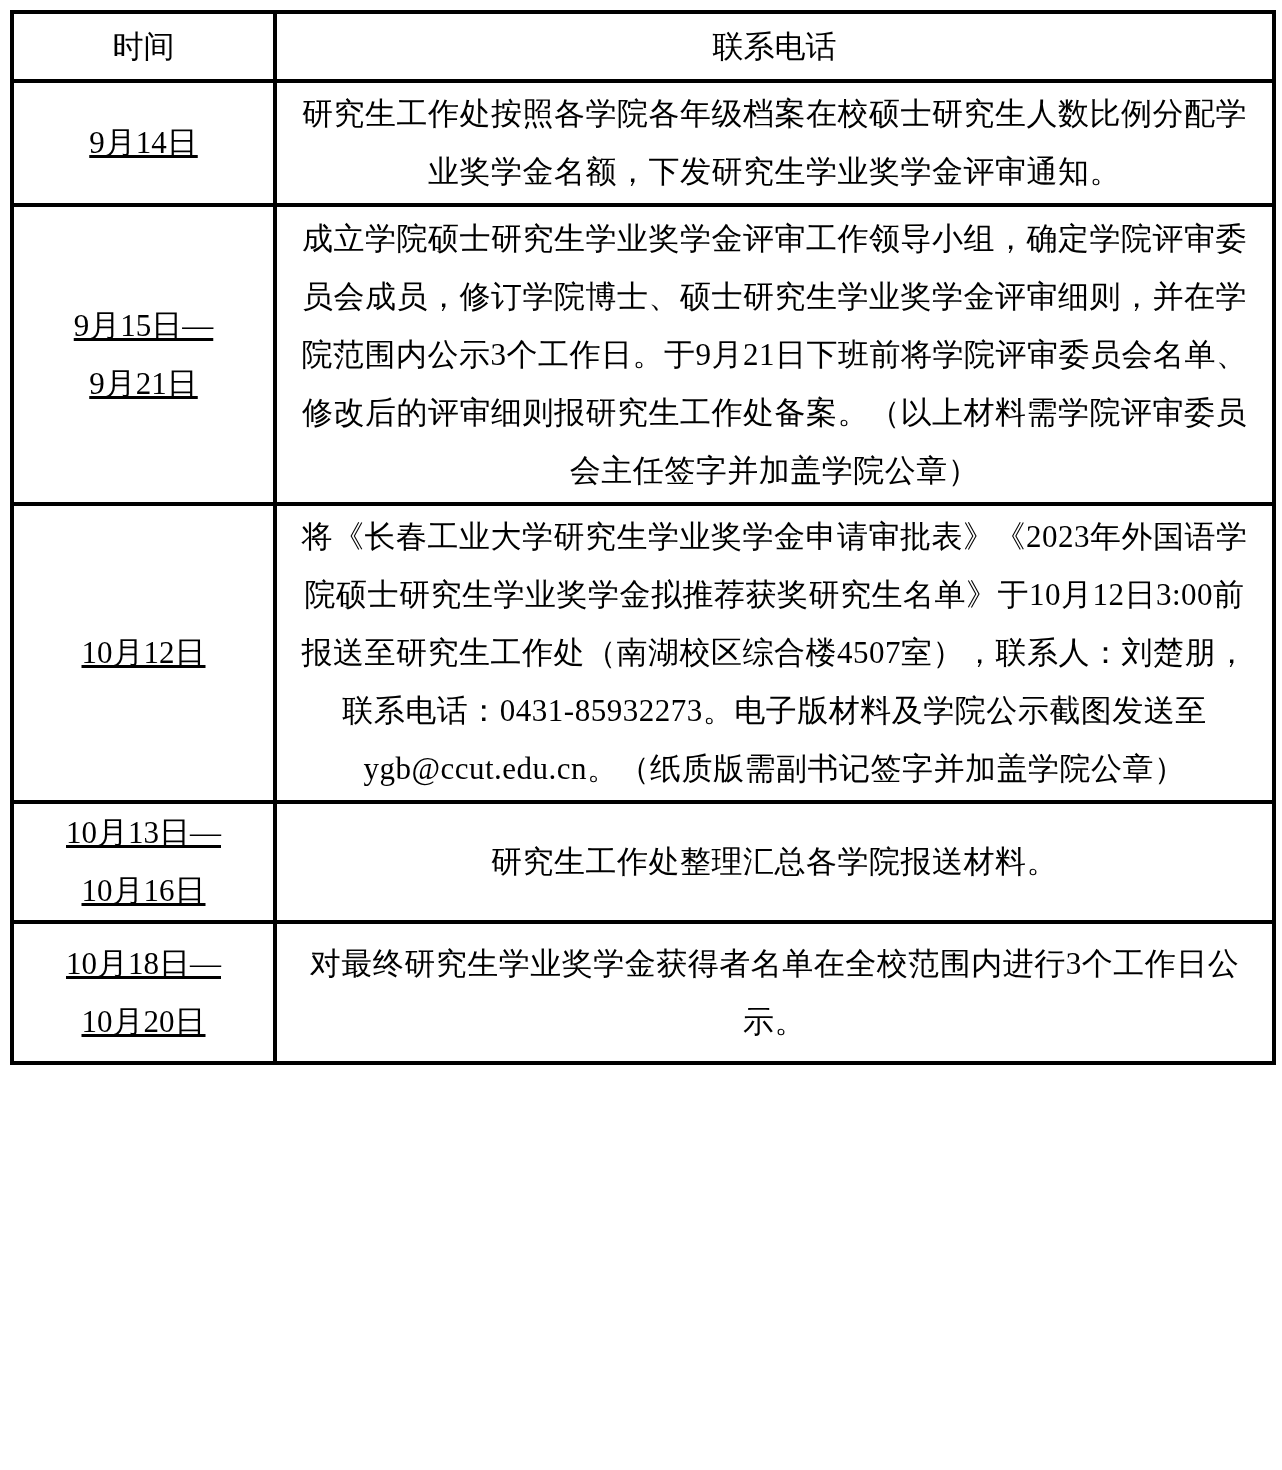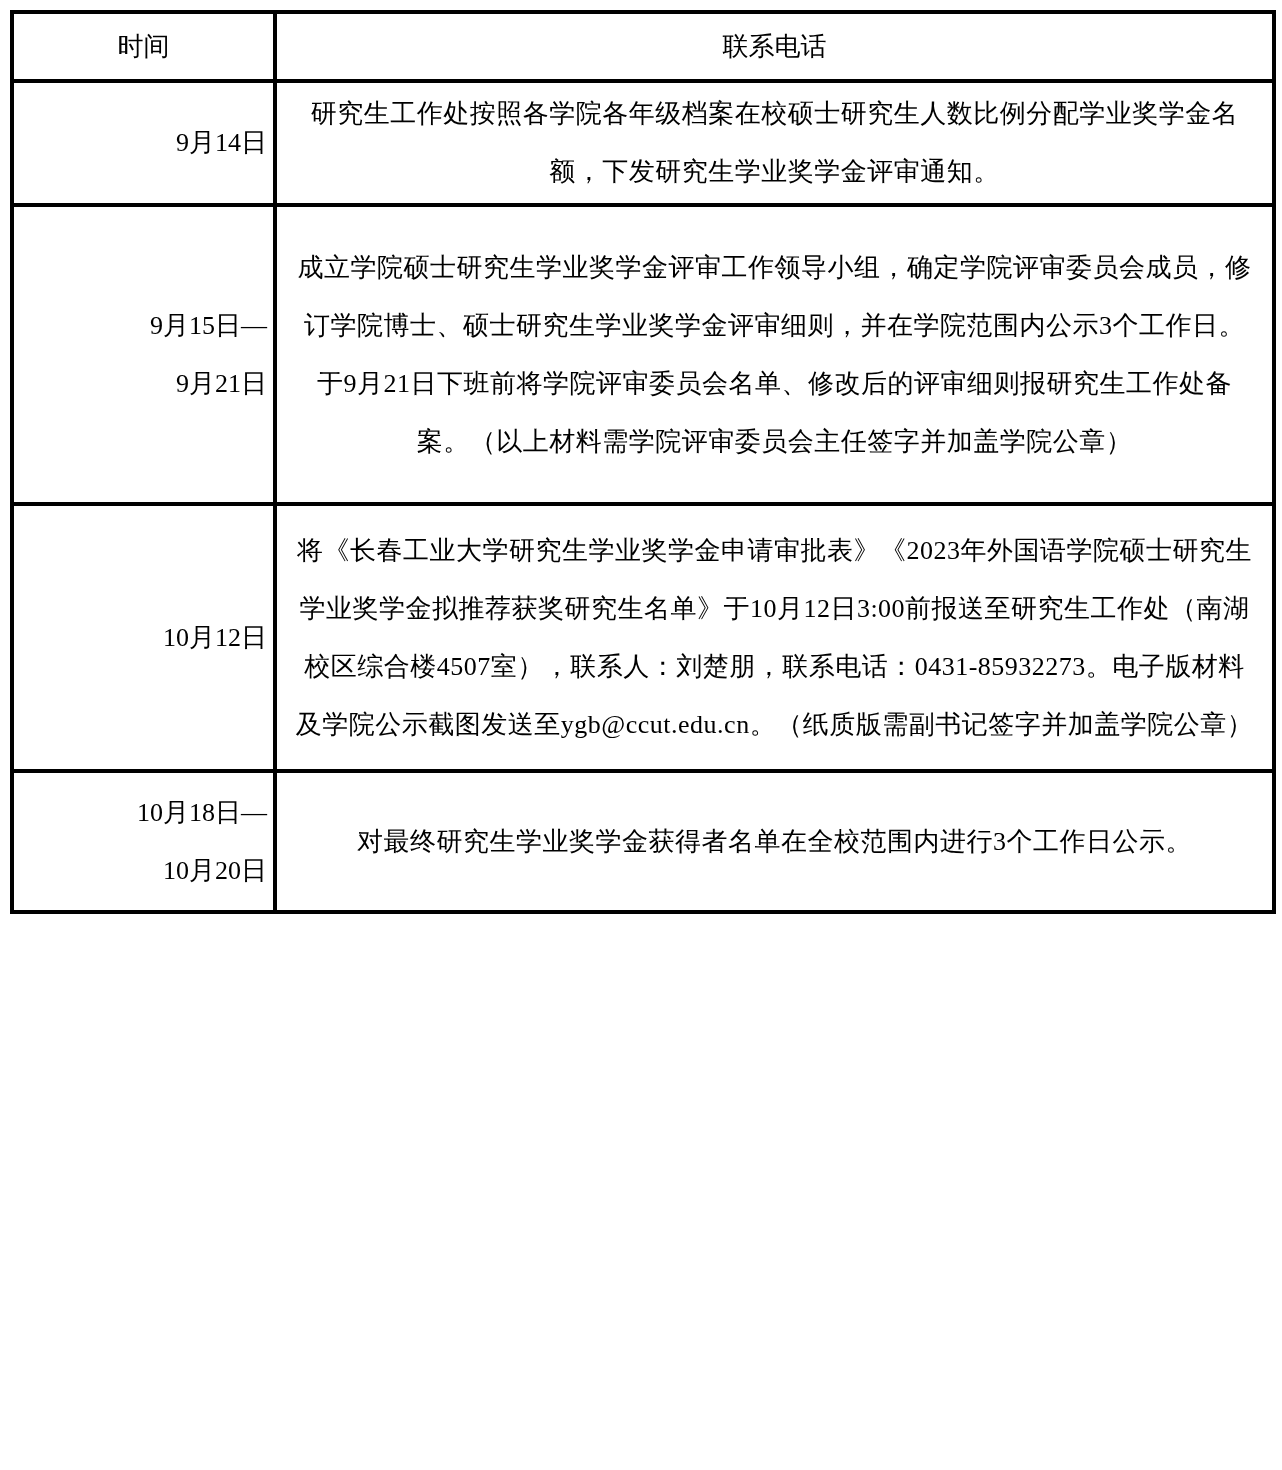--- a/index.html
+++ b/index.html
@@ -21,28 +21,29 @@
     border-collapse: collapse;
     table-layout: fixed;
     width: 1262px;
     background: #ffffff;
   }
   table.schedule col.c-time { width: 263px; }
   table.schedule col.c-content { width: 999px; }
   table.schedule td {
     border: 4px solid #000000;
     vertical-align: middle;
-    font-size: 26px;
+    font-size: 31px;
     line-height: 58px;
     box-sizing: border-box;
     overflow: hidden;
   }
   td.time-cell {
-    text-align: right;
+    text-align: center;
     padding: 0 6px;
+    text-decoration: underline;
   }
   td.content-cell {
     text-align: center;
     padding: 2px 16px;
     letter-spacing: 0.5px;
   }
   td.header-cell {
     text-align: center;
     padding: 0;
   }
@@ -99,20 +100,29 @@
 
       <tr class="r-4">
         <td class="time-cell">
           <span class="time-line">10月12日</span>
         </td>
         <td class="content-cell">
           <span>将《长春工业大学研究生学业奖学金申请审批表》《2023年外国语学院硕士研究生学业奖学金拟推荐获奖研究生名单》于10月12日3:00前报送至研究生工作处（南湖校区综合楼4507室），联系人：刘楚朋，联系电话：0431-85932273。电子版材料及学院公示截图发送至ygb@ccut.edu.cn。（纸质版需副书记签字并加盖学院公章）</span>
         </td>
       </tr>
 
+      <tr class="r-5">
+        <td class="time-cell">
+          <span class="time-line">10月13日—</span>
+          <span class="time-line">10月16日</span>
+        </td>
+        <td class="content-cell">
+          <span>研究生工作处整理汇总各学院报送材料。</span>
+        </td>
+      </tr>
 
 
       <tr class="r-7">
         <td class="time-cell">
           <span class="time-line">10月18日—</span>
           <span class="time-line">10月20日</span>
         </td>
         <td class="content-cell">
           <span>对最终研究生学业奖学金获得者名单在全校范围内进行3个工作日公示。</span>
         </td>

